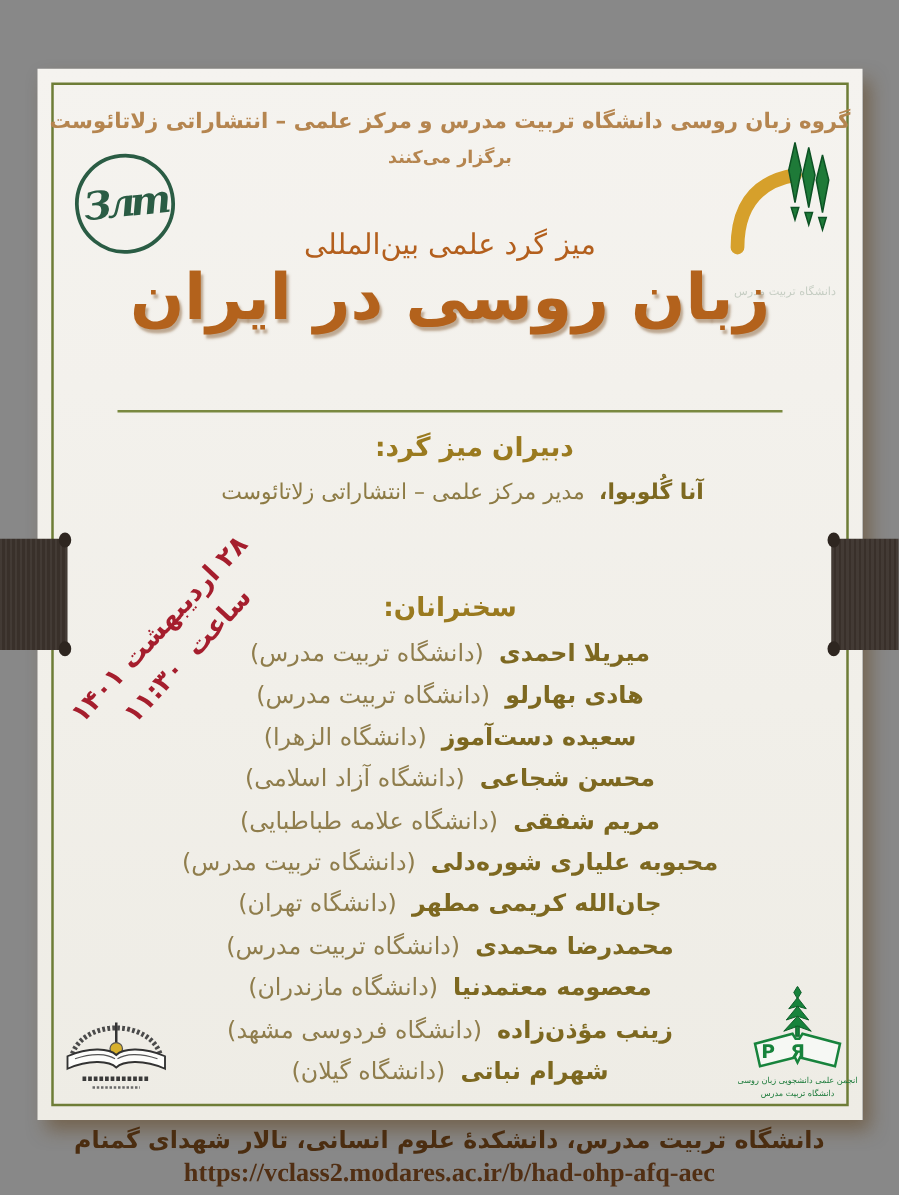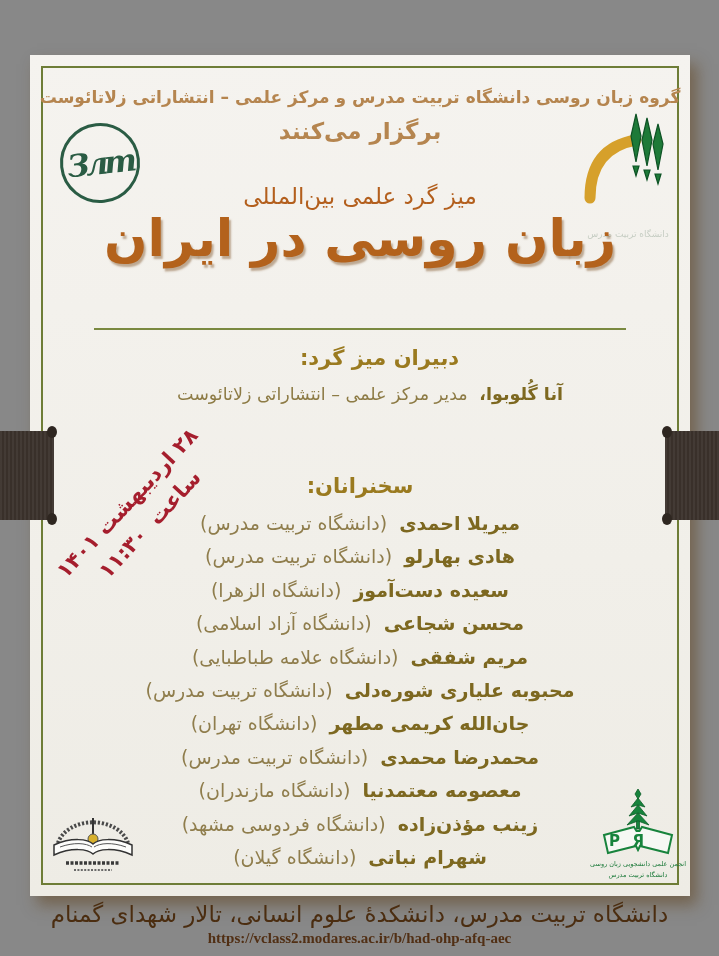--- a/index.html
+++ b/index.html
@@ -31,21 +31,21 @@
   .poster{
     position:absolute; left:30px; top:55px; width:660px; height:841px; z-index:2;
     background:linear-gradient(180deg,#f5f3ef 0%, #f1efe9 60%, #eeece5 100%);
     box-shadow:7px 9px 14px rgba(96,64,24,.5);
   }
   .frame{ position:absolute; inset:11px; border:2px solid #6e7d37; pointer-events:none; }
 
   .center{ position:absolute; left:0; width:100%; text-align:center; }
 
   .org-line{ top:32px; color:#b5854f; font-weight:bold; font-size:17px; }
-  .org-line2{ top:63px; color:#b5854f; font-weight:bold; font-size:23px; }
+  .org-line2{ top:63px; color:#b5854f; font-weight:bold; font-size:14px; }
 
   .zlatoust{
     position:absolute; left:30px; top:68px; width:80px; height:80px;
     border:3px solid #2a5c44; border-radius:50%;
     display:flex; align-items:center; justify-content:center;
     color:#2a5c44; font-family:"DejaVu Serif", serif; font-style:italic; font-weight:bold;
     font-size:31px; letter-spacing:-4px; transform:rotate(-6deg);
   }
 
   .tmu-logo{ position:absolute; left:552px; top:55px; width:95px; text-align:center; }
@@ -75,23 +75,23 @@
     transform:rotate(-47deg); text-align:center;
     color:#a51e2d; font-weight:bold; font-size:21px; line-height:31px;
   }
   .date-block .time{ word-spacing:6px; }
 
   .seal-left{ position:absolute; left:16px; top:758px; width:94px; height:66px; }
   .assoc-logo{ position:absolute; left:560px; top:734px; width:96px; text-align:center; }
   .assoc-text{ font-size:6.5px; color:#1c7a3a; font-weight:normal; line-height:1.5; margin-top:1px; }
 
   .footer{ position:absolute; left:0; top:901px; width:100%; text-align:center; z-index:3; }
-  .venue{ color:#4b2d10; font-weight:normal; font-size:23px; }
+  .venue{ color:#4b2d10; font-weight:bold; font-size:19px; }
   .url{
-    color:#512f14; font-weight:bold; font-size:15px; margin-top:3px;
+    color:#512f14; font-weight:bold; font-size:21px; margin-top:3px;
     font-family:"Liberation Serif","DejaVu Serif", serif;
   }
 </style>
 </head>
 <body>
 
 <div class="stage">
 
   <div class="ribbon left"></div>
   <div class="ribbon right"></div>

